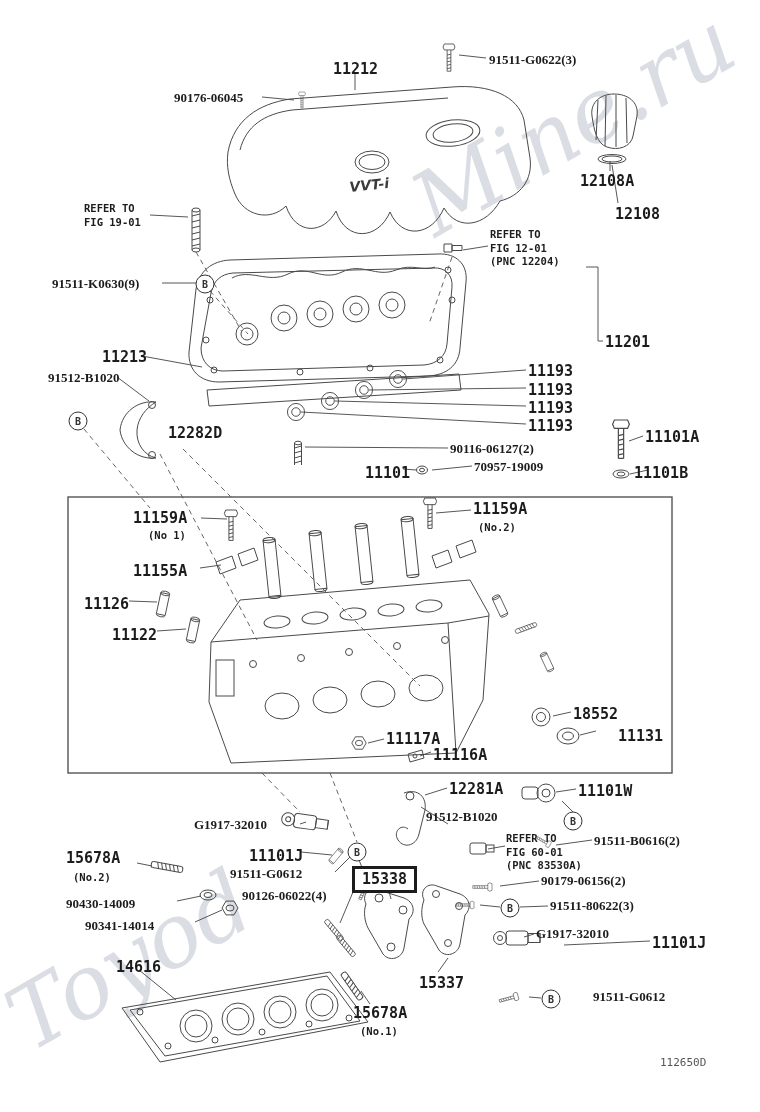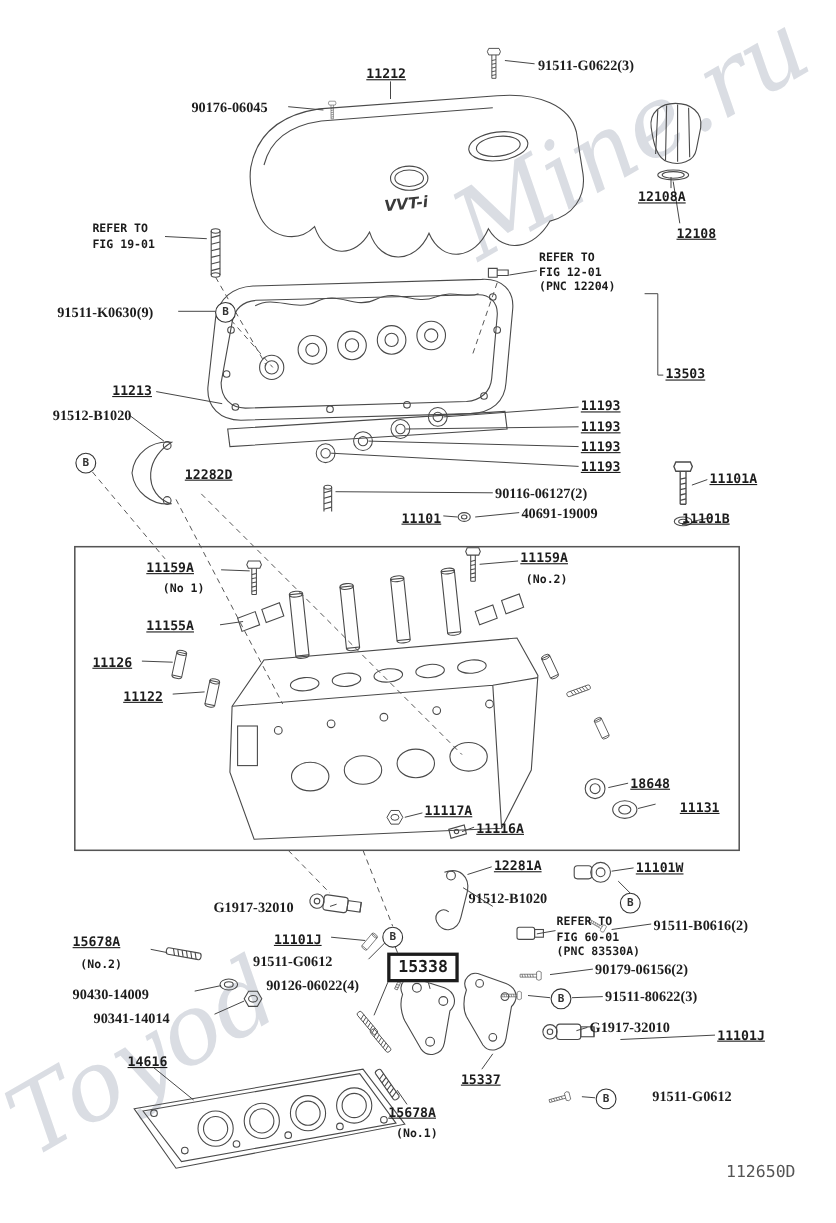--- a/index.html
+++ b/index.html
@@ -2,25 +2,25 @@
 <html><head>
 <meta charset="utf-8">
 <style>
   html,body{margin:0;padding:0;background:#fff;}
   .canvas{position:relative;width:760px;height:1112px;background:#fff;overflow:hidden;
           font-family:"DejaVu Sans Mono",monospace;}
   svg.draw{position:absolute;left:0;top:0;}
   .wm{position:absolute;font-family:"DejaVu Serif",serif;font-style:italic;
       color:rgba(162,170,186,0.40);transform-origin:0 50%;white-space:nowrap;pointer-events:none;}
   .label{position:absolute;color:#1c1c1c;font-weight:bold;line-height:1.25;white-space:nowrap;}
-  .label.big{font-size:12px;text-decoration:underline;}
+  .label.big{font-size:15px;}
   .label.code{font-size:13px;font-family:Liberation Serif, serif;}
   .label.small{font-size:10.5px;line-height:1.3;}
   .label.boxed{font-size:15px;border:3px solid #1c1c1c;padding:1px 7px;background:#fff;}
-  .label.plain{font-size:15px;color:#555;font-weight:normal;}
+  .label.plain{font-size:11px;color:#555;font-weight:normal;}
   .marker{position:absolute;width:17px;height:17px;border:1.6px solid #333;border-radius:50%;
           color:#333;font-size:10px;font-weight:bold;display:flex;align-items:center;
           justify-content:center;transform:translate(-50%,-50%);background:#fff;}
 </style>
 </head>
 <body>
 
 <div class="canvas">
 
   <div style="position:absolute;inset:0;">
@@ -303,21 +303,21 @@
       </div>
       <div class="label small" style="left: 490px; top: 228px;">
         <div>REFER TO</div>
         <div>FIG 12-01</div>
         <div>(PNC 12204)</div>
       </div>
       <div class="label code" style="left: 52px; top: 276px;">
         <div>91511-K0630(9)</div>
       </div>
       <div class="label big" style="left: 605px; top: 333px;">
-        <div>13503</div>
+        <div>11201</div>
       </div>
       <div class="label big" style="left: 102px; top: 348px;">
         <div>11213</div>
       </div>
       <div class="label code" style="left: 48px; top: 370px;">
         <div>91512-B1020</div>
       </div>
       <div class="label big" style="left: 528px; top: 362px;">
         <div>11193</div>
       </div>
@@ -330,29 +330,29 @@
       <div class="label big" style="left: 528px; top: 417px;">
         <div>11193</div>
       </div>
       <div class="label big" style="left: 168px; top: 424px;">
         <div>12282D</div>
       </div>
       <div class="label code" style="left: 450px; top: 441px;">
         <div>90116-06127(2)</div>
       </div>
       <div class="label code" style="left: 474px; top: 459px;">
-        <div>40691-19009</div>
+        <div>70957-19009</div>
       </div>
       <div class="label big" style="left: 365px; top: 464px;">
         <div>11101</div>
       </div>
       <div class="label big" style="left: 645px; top: 428px;">
         <div>11101A</div>
       </div>
-      <div class="label big" style="left: 620px; top: 464px; text-align: center;">
+      <div class="label big" style="left: 634px; top: 464px; text-align: center;">
         <div>11101B</div>
       </div>
       <div class="label big" style="left: 133px; top: 509px;">
         <div>11159A</div>
       </div>
       <div class="label small" style="left: 148px; top: 529px;">
         <div>(No 1)</div>
       </div>
       <div class="label big" style="left: 473px; top: 500px;">
         <div>11159A</div>
@@ -363,21 +363,21 @@
       <div class="label big" style="left: 133px; top: 562px;">
         <div>11155A</div>
       </div>
       <div class="label big" style="left: 84px; top: 595px; text-align: center;">
         <div>11126</div>
       </div>
       <div class="label big" style="left: 112px; top: 626px;">
         <div>11122</div>
       </div>
       <div class="label big" style="left: 573px; top: 705px;">
-        <div>18648</div>
+        <div>18552</div>
       </div>
       <div class="label big" style="left: 598px; top: 727px; margin-left: 20px;">
         <div>11131</div>
       </div>
       <div class="label big" style="left: 386px; top: 730px;">
         <div>11117A</div>
       </div>
       <div class="label big" style="left: 433px; top: 746px;">
         <div>11116A</div>
       </div>

